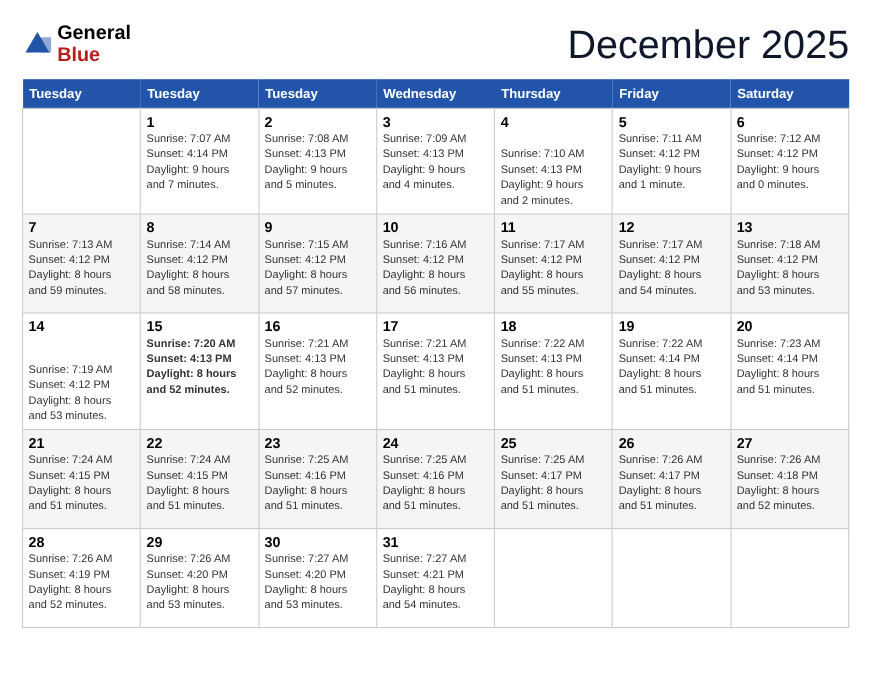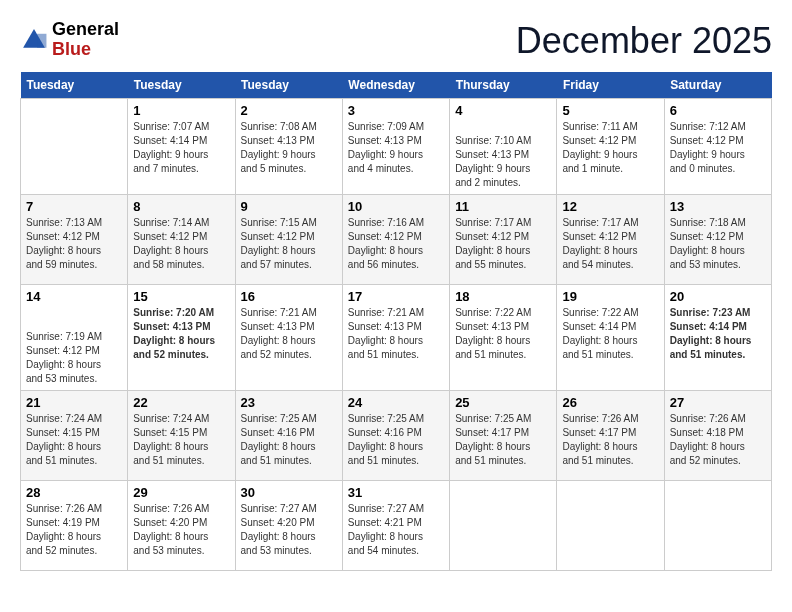--- a/index.html
+++ b/index.html
@@ -252,21 +252,21 @@
         </td>
         <td>
           <span class="day-number">19</span>
           <div class="day-info" style="white-space: pre-line;">Sunrise: 7:22 AM
 Sunset: 4:14 PM
 Daylight: 8 hours
 and 51 minutes.</div>
         </td>
         <td>
           <span class="day-number">20</span>
-          <div class="day-info" style="white-space: pre-line; font-weight: bold;">Sunrise: 7:23 AM
+          <div class="day-info" style="white-space: pre-line;">Sunrise: 7:23 AM
 Sunset: 4:14 PM
 Daylight: 8 hours
 and 51 minutes.</div>
         </td>
       </tr>
       <tr>
         <td>
           <span class="day-number">21</span>
           <div class="day-info" style="white-space: pre-line;">Sunrise: 7:24 AM
 Sunset: 4:15 PM

